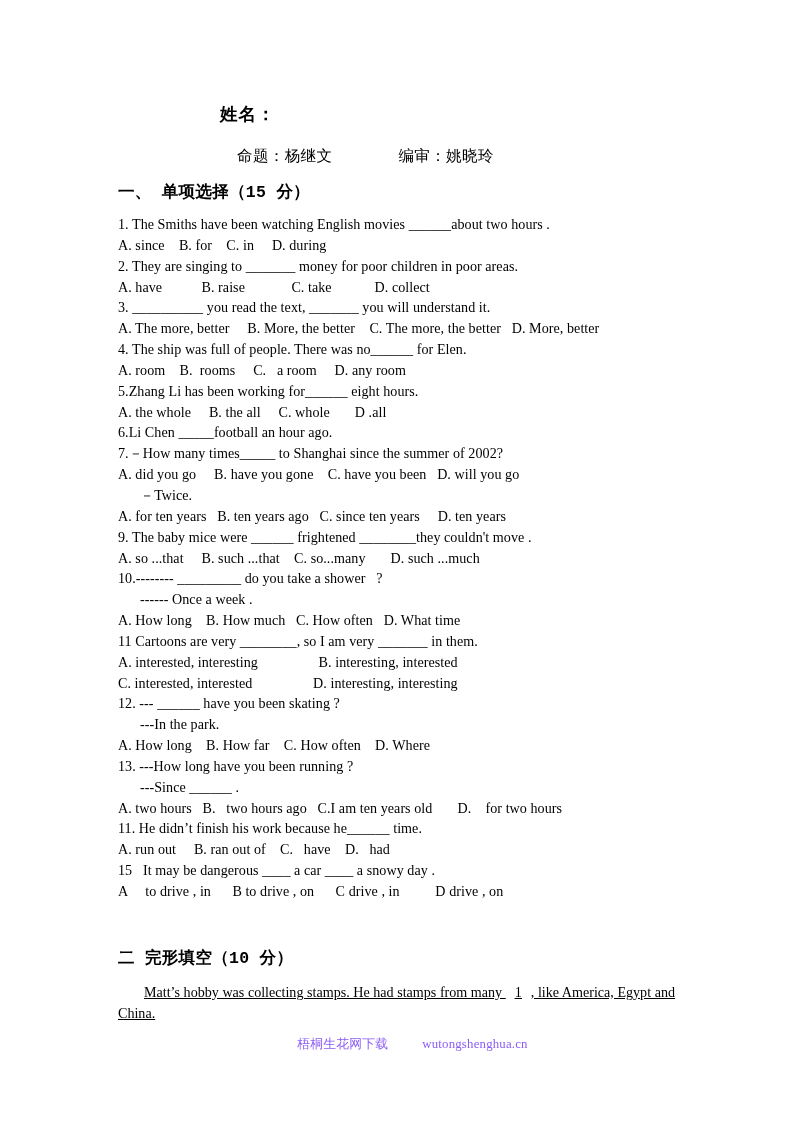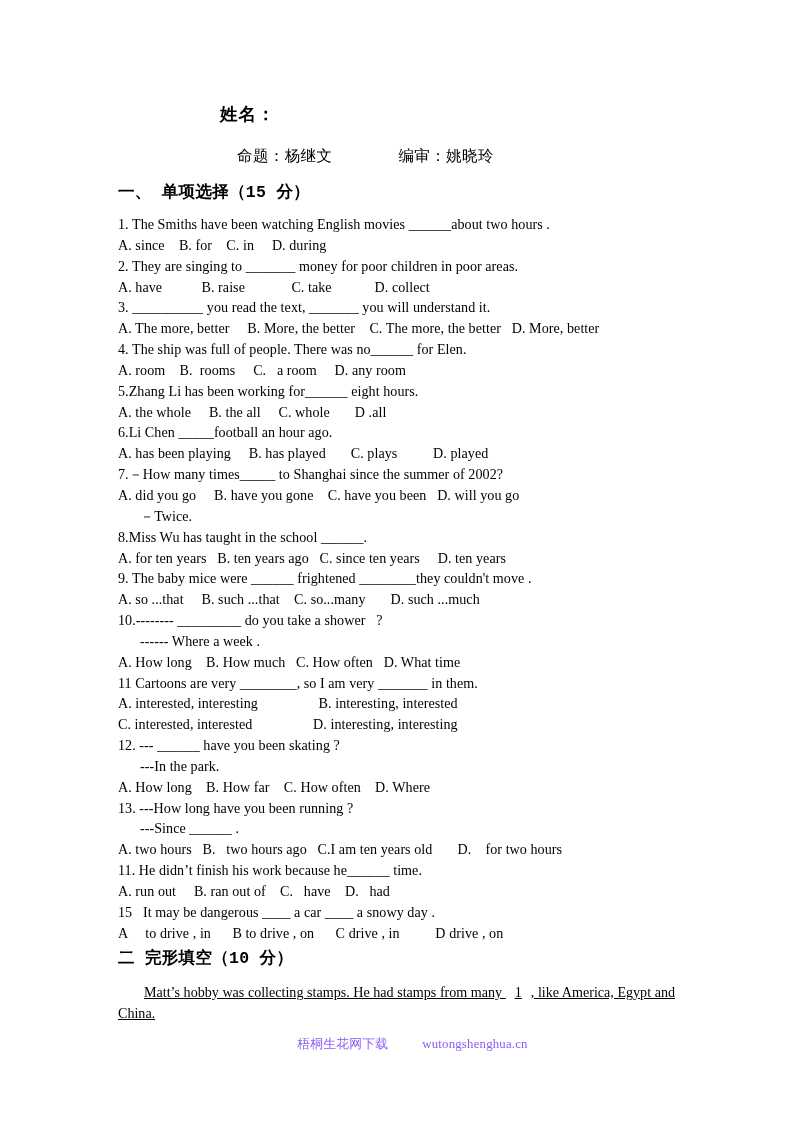--- a/index.html
+++ b/index.html
@@ -127,30 +127,28 @@
       <div class="ln">A. since    B. for    C. in     D. during</div>
       <div class="ln">2. They are singing to _______ money for poor children in poor areas.</div>
       <div class="ln">A. have           B. raise             C. take            D. collect</div>
       <div class="ln">3. __________ you read the text, _______ you will understand it.</div>
       <div class="ln">A. The more, better     B. More, the better    C. The more, the better   D. More, better</div>
       <div class="ln">4. The ship was full of people. There was no______ for Elen.</div>
       <div class="ln">A. room    B.  rooms     C.   a room     D. any room</div>
       <div class="ln">5.Zhang Li has been working for______ eight hours.</div>
       <div class="ln">A. the whole     B. the all     C. whole       D .all</div>
       <div class="ln">6.Li Chen _____football an hour ago.</div>
-      <div class="ln">A. has been playing     B. has played       C. plays          D. played</div>
       <div class="ln">7.－How many times_____ to Shanghai since the summer of 2002?</div>
       <div class="ln">A. did you go     B. have you gone    C. have you been   D. will you go</div>
       <div class="ln indent">－Twice.</div>
-      <div class="ln">8.Miss Wu has taught in the school ______.</div>
       <div class="ln">A. for ten years   B. ten years ago   C. since ten years     D. ten years</div>
       <div class="ln">9. The baby mice were ______ frightened ________they couldn't move .</div>
       <div class="ln">A. so ...that     B. such ...that    C. so...many       D. such ...much</div>
       <div class="ln">10.-------- _________ do you take a shower   ?</div>
-      <div class="ln indent">------ Where a week .</div>
+      <div class="ln indent">------ Once a week .</div>
       <div class="ln">A. How long    B. How much   C. How often   D. What time</div>
       <div class="ln">11 Cartoons are very ________, so I am very _______ in them.</div>
       <div class="ln">A. interested, interesting                 B. interesting, interested</div>
       <div class="ln">C. interested, interested                 D. interesting, interesting</div>
       <div class="ln">12. --- ______ have you been skating ?</div>
       <div class="ln indent">---In the park.</div>
       <div class="ln">A. How long    B. How far    C. How often    D. Where</div>
       <div class="ln">13. ---How long have you been running ?</div>
       <div class="ln indent">---Since ______ .</div>
       <div class="ln">A. two hours   B.   two hours ago   C.I am ten years old       D.    for two hours</div>

